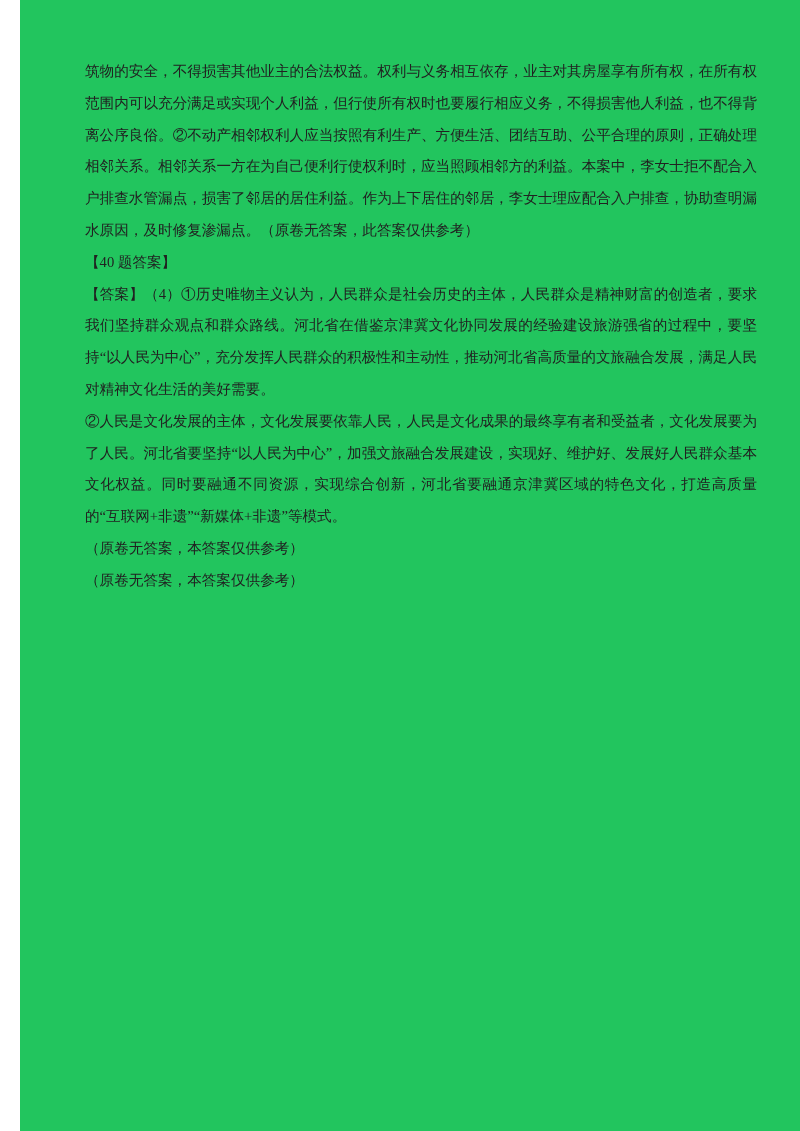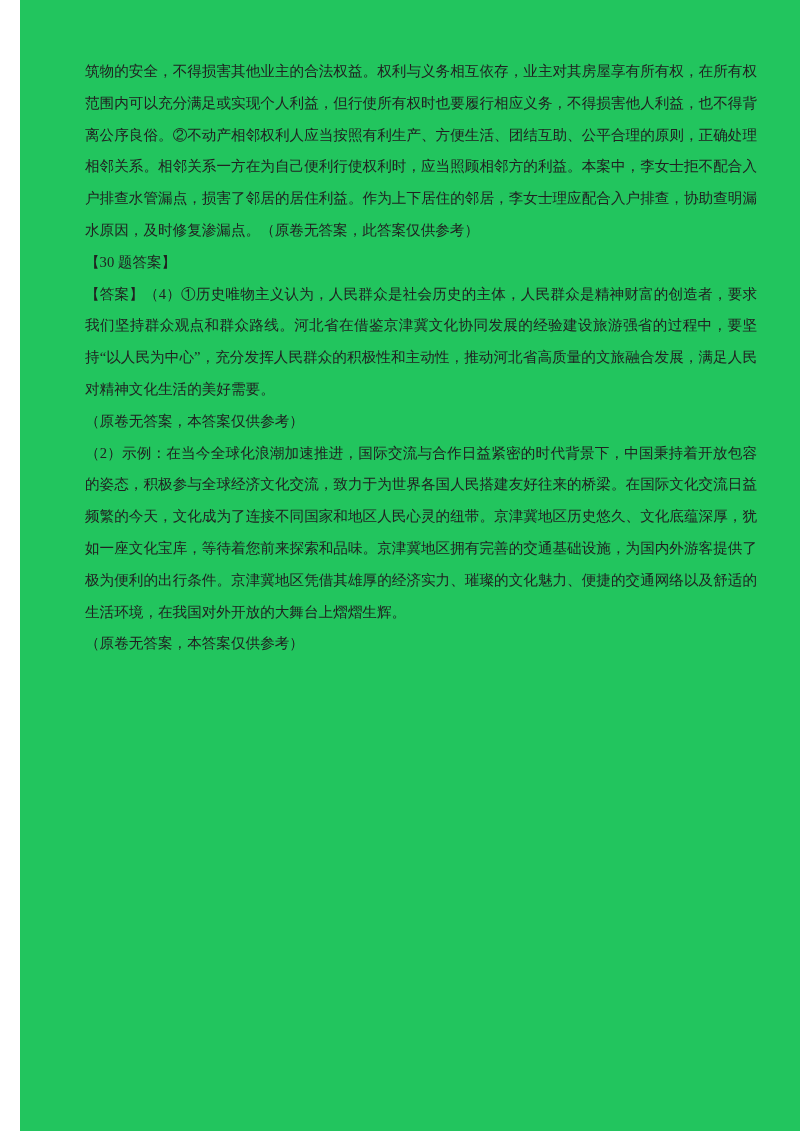--- a/index.html
+++ b/index.html
@@ -30,18 +30,18 @@
     padding: 0;
     word-break: normal;
     overflow-wrap: break-word;
   }
 </style>
 </head>
 <body>
 
 <div class="page">
   <p>筑物的安全，不得损害其他业主的合法权益。权利与义务相互依存，业主对其房屋享有所有权，在所有权范围内可以充分满足或实现个人利益，但行使所有权时也要履行相应义务，不得损害他人利益，也不得背离公序良俗。②不动产相邻权利人应当按照有利生产、方便生活、团结互助、公平合理的原则，正确处理相邻关系。相邻关系一方在为自己便利行使权利时，应当照顾相邻方的利益。本案中，李女士拒不配合入户排查水管漏点，损害了邻居的居住利益。作为上下居住的邻居，李女士理应配合入户排查，协助查明漏水原因，及时修复渗漏点。（原卷无答案，此答案仅供参考）</p>
-  <p>【30 题答案】</p>
+  <p>【40 题答案】</p>
   <p>【答案】（4）①历史唯物主义认为，人民群众是社会历史的主体，人民群众是精神财富的创造者，要求我们坚持群众观点和群众路线。河北省在借鉴京津冀文化协同发展的经验建设旅游强省的过程中，要坚持“以人民为中心”，充分发挥人民群众的积极性和主动性，推动河北省高质量的文旅融合发展，满足人民对精神文化生活的美好需要。</p>
+  <p>②人民是文化发展的主体，文化发展要依靠人民，人民是文化成果的最终享有者和受益者，文化发展要为了人民。河北省要坚持“以人民为中心”，加强文旅融合发展建设，实现好、维护好、发展好人民群众基本文化权益。同时要融通不同资源，实现综合创新，河北省要融通京津冀区域的特色文化，打造高质量的“互联网+非遗”“新媒体+非遗”等模式。</p>
   <p>（原卷无答案，本答案仅供参考）</p>
-  <p>（2）示例：在当今全球化浪潮加速推进，国际交流与合作日益紧密的时代背景下，中国秉持着开放包容的姿态，积极参与全球经济文化交流，致力于为世界各国人民搭建友好往来的桥梁。在国际文化交流日益频繁的今天，文化成为了连接不同国家和地区人民心灵的纽带。京津冀地区历史悠久、文化底蕴深厚，犹如一座文化宝库，等待着您前来探索和品味。京津冀地区拥有完善的交通基础设施，为国内外游客提供了极为便利的出行条件。京津冀地区凭借其雄厚的经济实力、璀璨的文化魅力、便捷的交通网络以及舒适的生活环境，在我国对外开放的大舞台上熠熠生辉。</p>
   <p>（原卷无答案，本答案仅供参考）</p>
 </div>
 
 </body></html>

